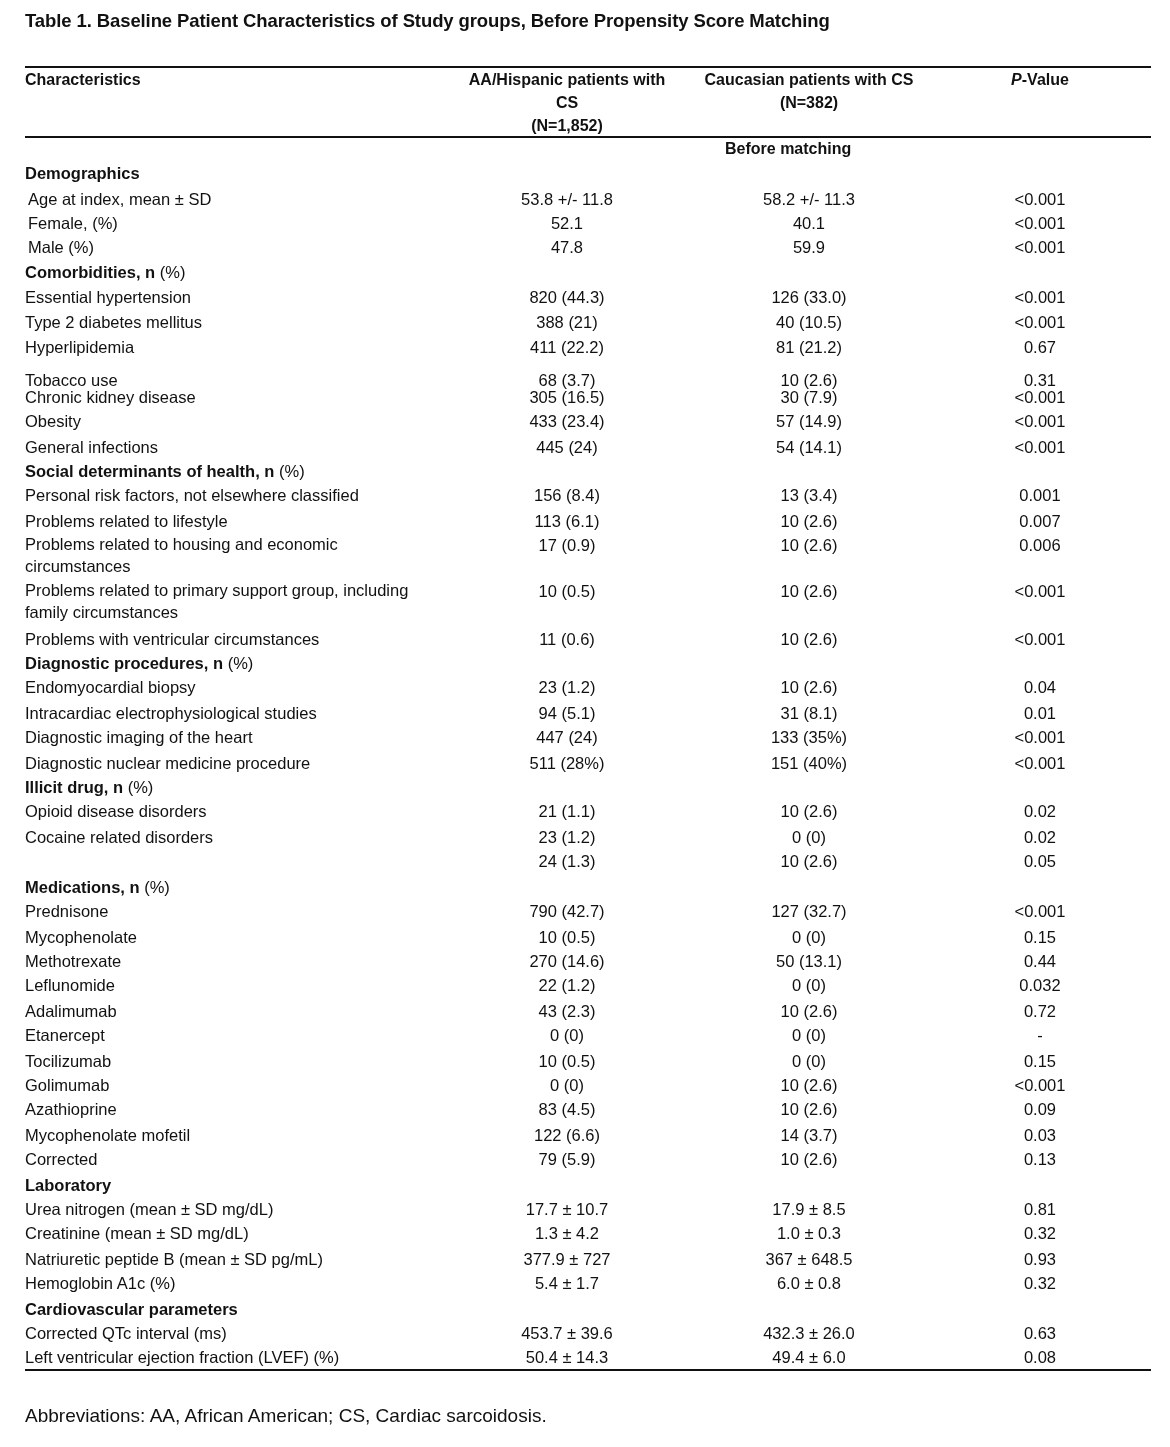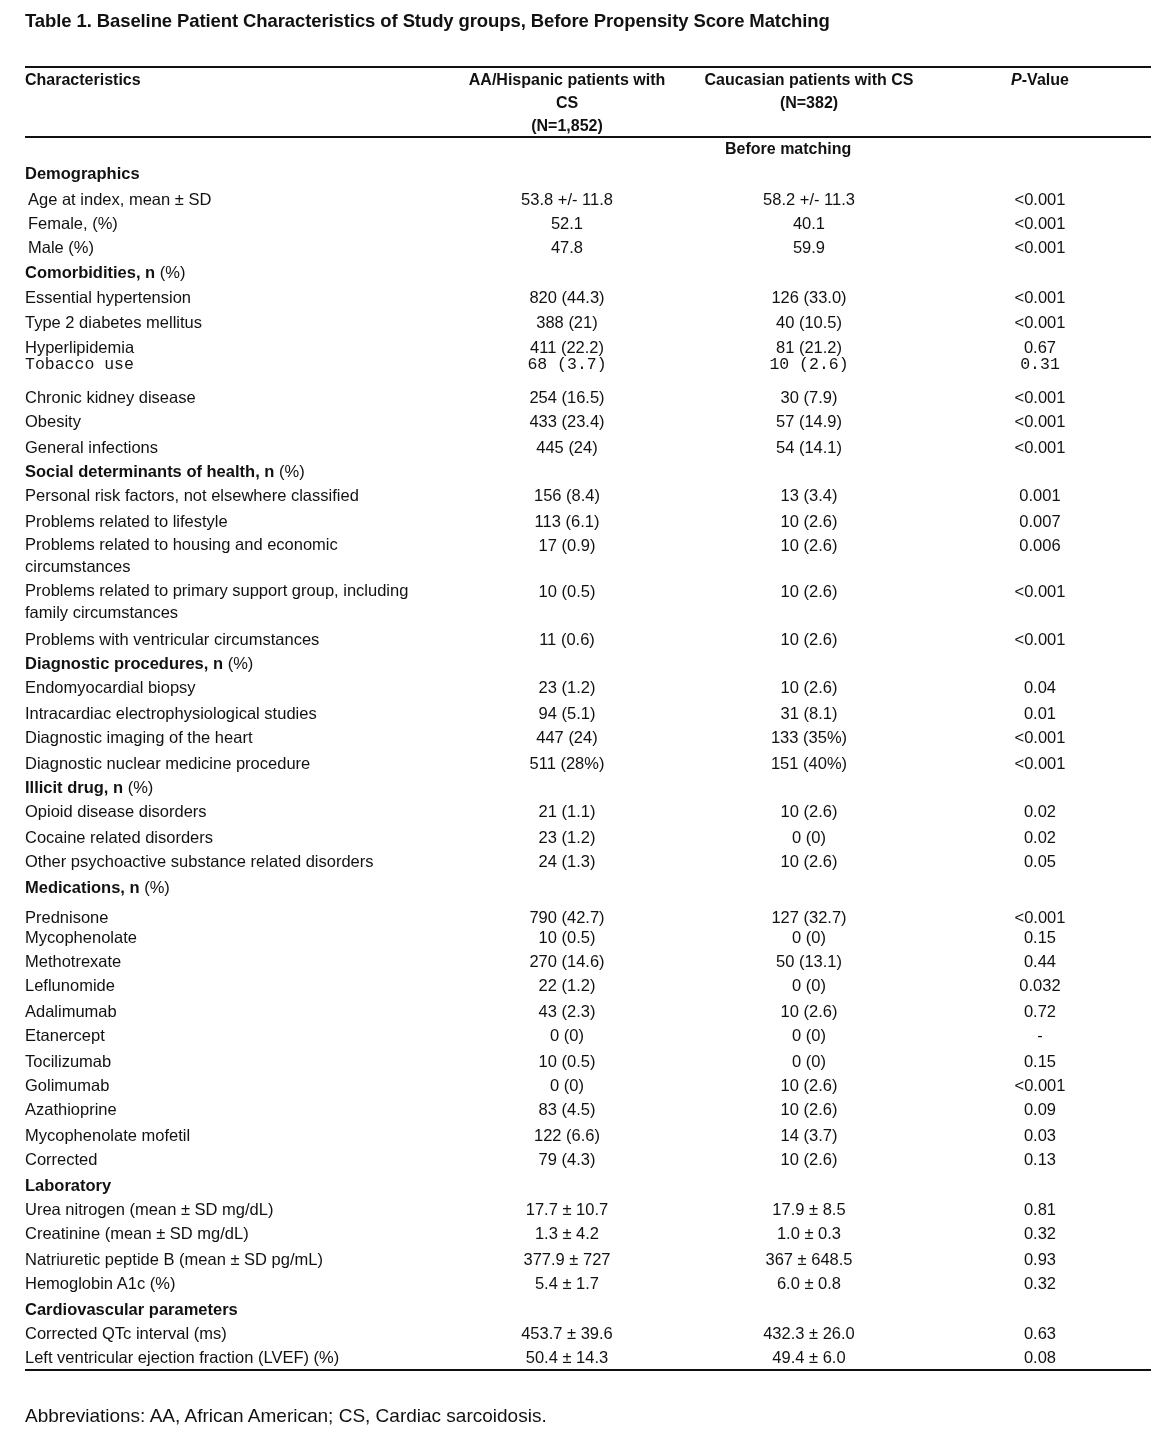--- a/index.html
+++ b/index.html
@@ -103,29 +103,29 @@
       <span class="c1">388 (21)</span>
       <span class="c2">40 (10.5)</span>
       <span class="c3">&lt;0.001</span>
     </div>
     <div class="row" style="top: 335px;">
       <span class="label">Hyperlipidemia</span>
       <span class="c1">411 (22.2)</span>
       <span class="c2">81 (21.2)</span>
       <span class="c3">0.67</span>
     </div>
-    <div class="row" style="top: 353px; font-family: Liberation Mono, monospace;">
+    <div class="row" style="top: 368px;">
       <span class="label">Tobacco use</span>
       <span class="c1">68 (3.7)</span>
       <span class="c2">10 (2.6)</span>
       <span class="c3">0.31</span>
     </div>
     <div class="row" style="top: 385px;">
       <span class="label">Chronic kidney disease</span>
-      <span class="c1">254 (16.5)</span>
+      <span class="c1">305 (16.5)</span>
       <span class="c2">30 (7.9)</span>
       <span class="c3">&lt;0.001</span>
     </div>
     <div class="row" style="top: 409px;">
       <span class="label">Obesity</span>
       <span class="c1">433 (23.4)</span>
       <span class="c2">57 (14.9)</span>
       <span class="c3">&lt;0.001</span>
     </div>
     <div class="row" style="top: 435px;">
@@ -203,29 +203,28 @@
       <span class="c2">10 (2.6)</span>
       <span class="c3">0.02</span>
     </div>
     <div class="row" style="top: 825px;">
       <span class="label">Cocaine related disorders</span>
       <span class="c1">23 (1.2)</span>
       <span class="c2">0 (0)</span>
       <span class="c3">0.02</span>
     </div>
     <div class="row" style="top: 849px;">
-      <span class="label">Other psychoactive substance related disorders</span>
       <span class="c1">24 (1.3)</span>
       <span class="c2">10 (2.6)</span>
       <span class="c3">0.05</span>
     </div>
     <div class="row section" style="top: 875px;">
       <span class="label"><span>Medications, n</span><span class="reg"> (%)</span></span>
     </div>
-    <div class="row" style="top: 899px; margin-top: 6px;">
+    <div class="row" style="top: 899px;">
       <span class="label">Prednisone</span>
       <span class="c1">790 (42.7)</span>
       <span class="c2">127 (32.7)</span>
       <span class="c3">&lt;0.001</span>
     </div>
     <div class="row" style="top: 925px;">
       <span class="label">Mycophenolate</span>
       <span class="c1">10 (0.5)</span>
       <span class="c2">0 (0)</span>
       <span class="c3">0.15</span>
@@ -273,21 +272,21 @@
       <span class="c3">0.09</span>
     </div>
     <div class="row" style="top: 1123px;">
       <span class="label">Mycophenolate mofetil</span>
       <span class="c1">122 (6.6)</span>
       <span class="c2">14 (3.7)</span>
       <span class="c3">0.03</span>
     </div>
     <div class="row" style="top: 1147px;">
       <span class="label">Corrected</span>
-      <span class="c1">79 (4.3)</span>
+      <span class="c1">79 (5.9)</span>
       <span class="c2">10 (2.6)</span>
       <span class="c3">0.13</span>
     </div>
     <div class="row section" style="top: 1173px;">
       <span class="label"><span>Laboratory</span><span class="reg"></span></span>
     </div>
     <div class="row" style="top: 1197px;">
       <span class="label">Urea nitrogen (mean ± SD mg/dL)</span>
       <span class="c1">17.7 ± 10.7</span>
       <span class="c2">17.9 ± 8.5</span>

